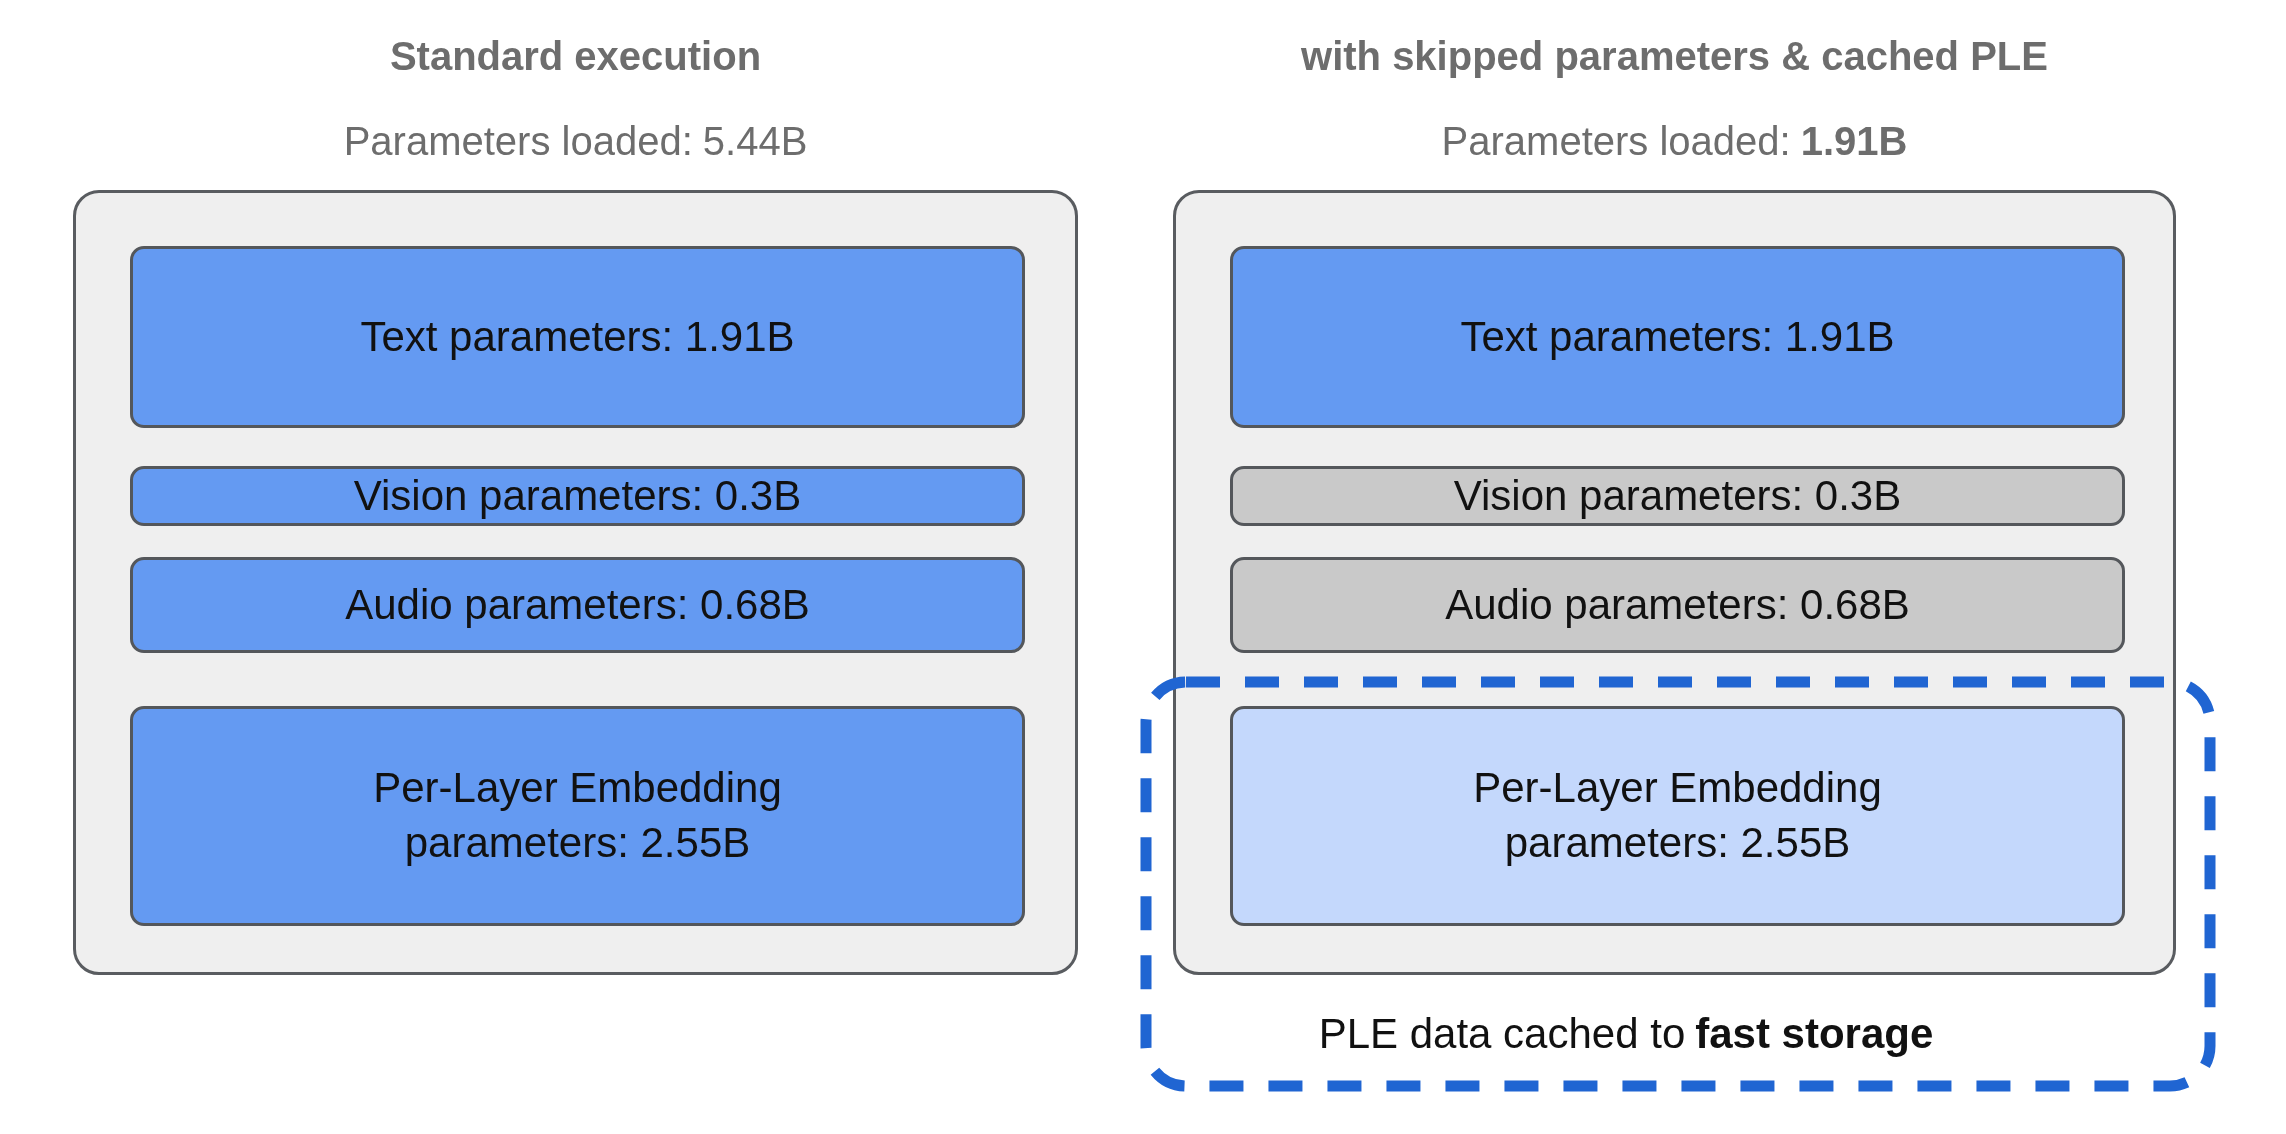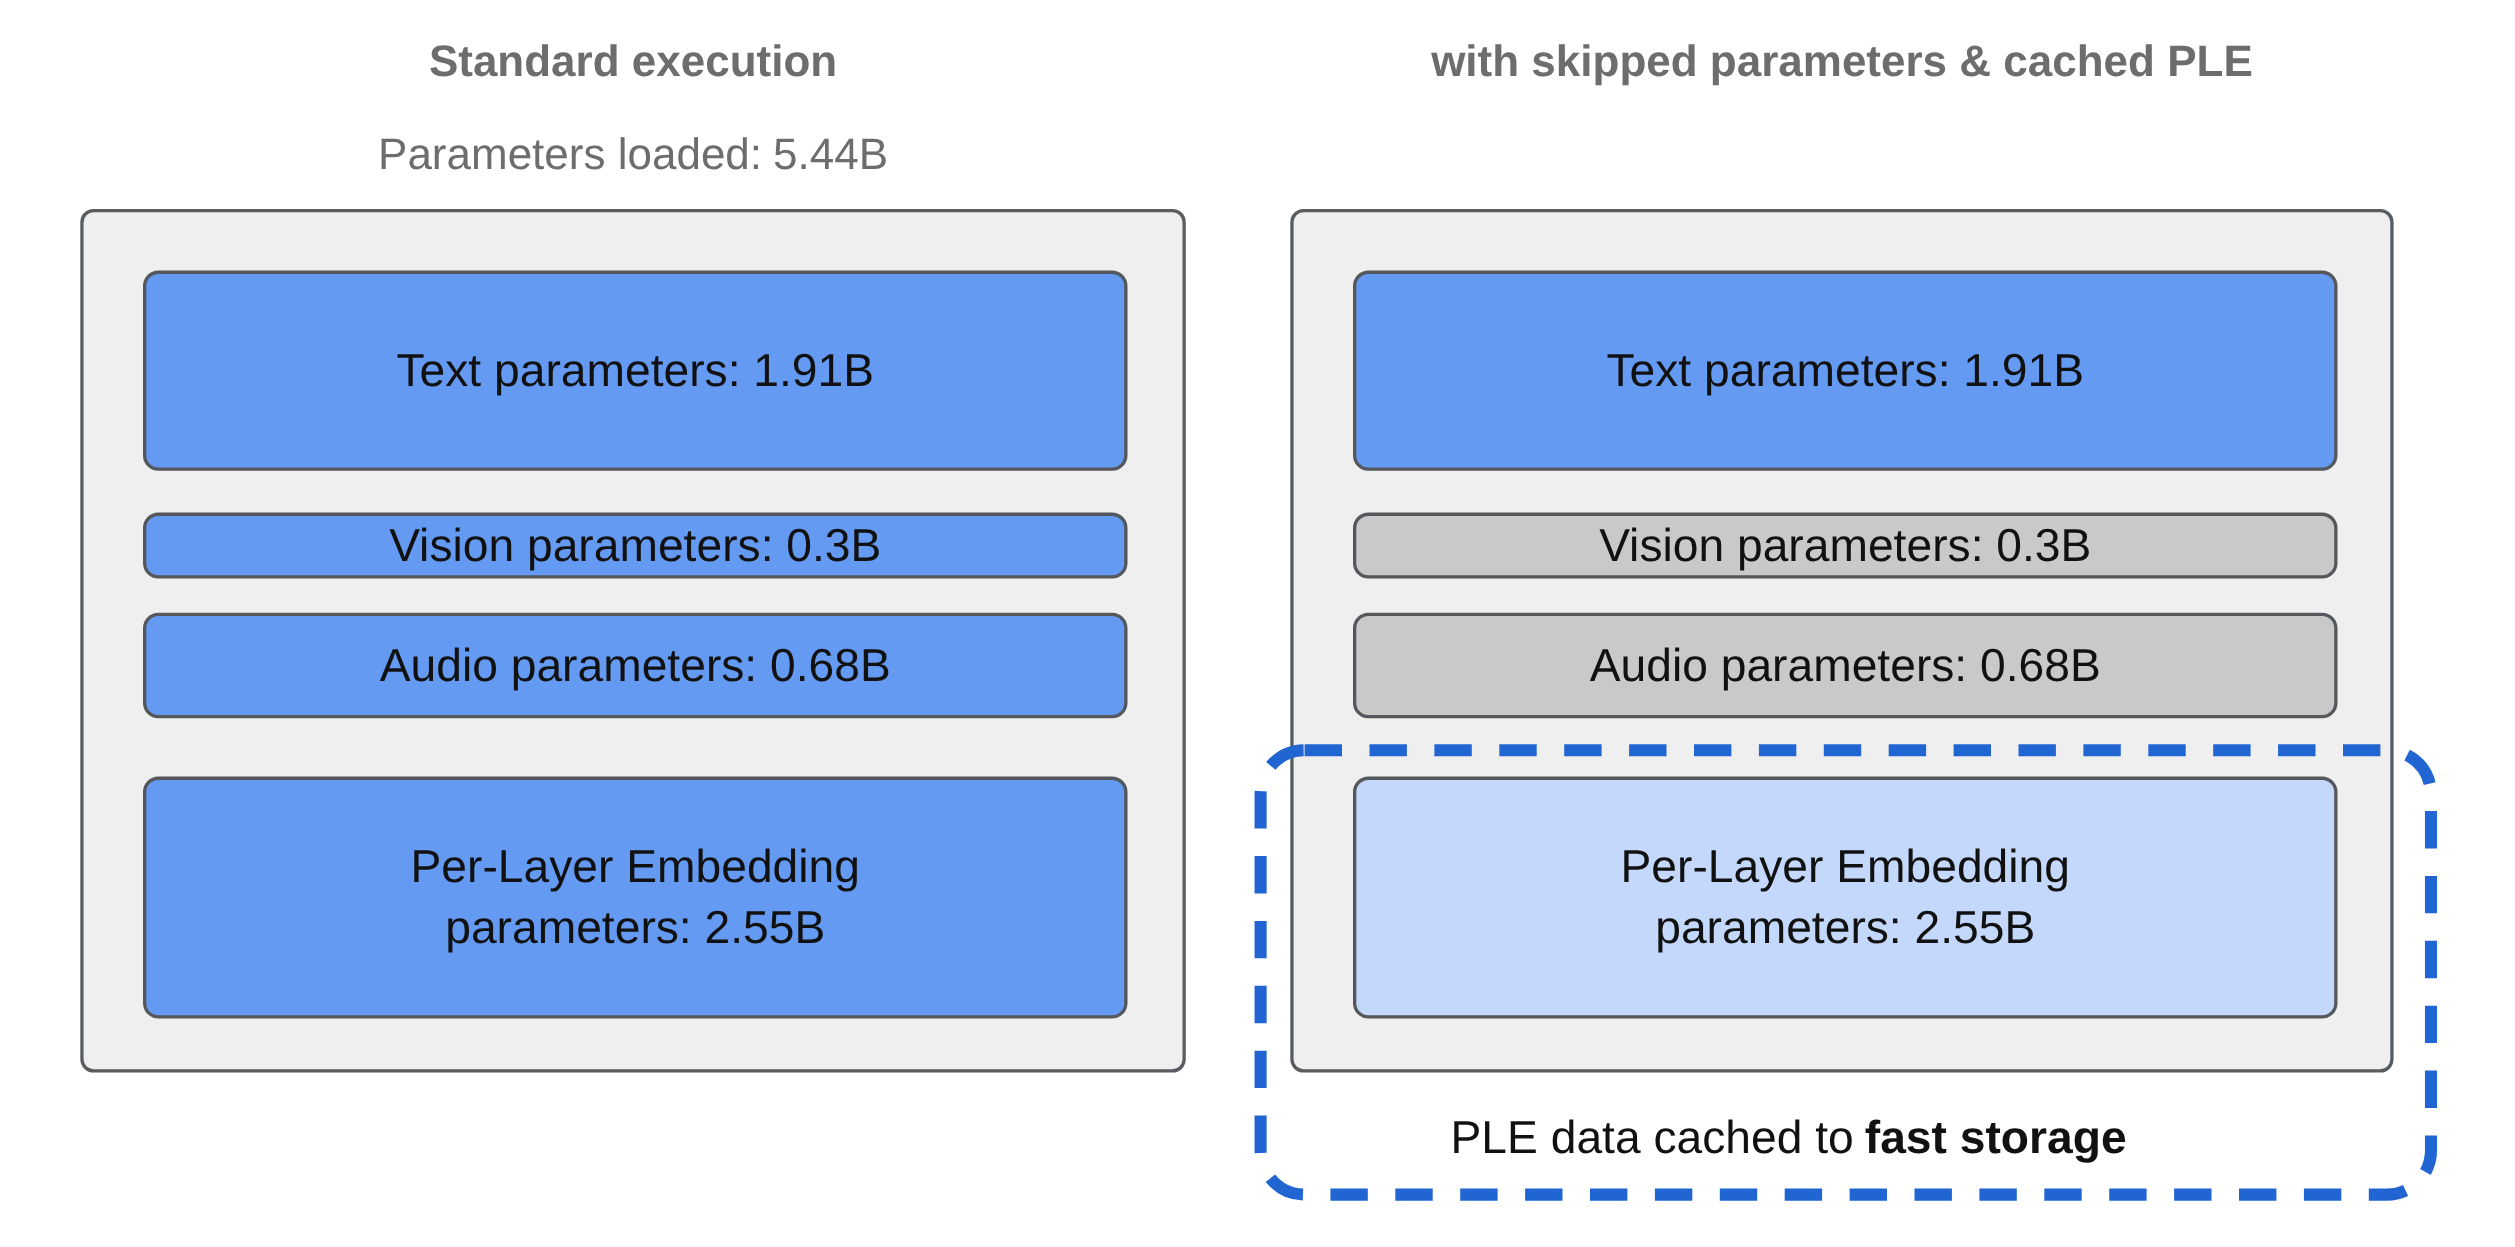--- a/index.html
+++ b/index.html
@@ -18,21 +18,21 @@
   }
   .panel-subtitle{
     position:absolute;top:116px;left:0;right:0;
     text-align:center;font-size:40px;color:#6d6d6d;line-height:50px;
   }
   .panel-subtitle .value{margin-left:10px;}
   .panel-subtitle .value.bold{font-weight:bold;}
 
   .container{
     position:absolute;top:190px;left:0;right:0;height:785px;
-    background:#efefef;border:3px solid #595c60;border-radius:12px;
+    background:#efefef;border:3px solid #595c60;border-radius:26px;
     box-sizing:border-box;
   }
   .box{
     position:absolute;left:54px;width:895px;
     border:3px solid #54575b;border-radius:14px;box-sizing:border-box;
     display:flex;align-items:center;justify-content:center;
   }
   .box.blue{background:#649af2;}
   .box.gray{background:#c9c9c9;}
   .box.lightblue{background:#c4d8fc;}
@@ -74,20 +74,23 @@
       <div class="box-label">Audio parameters: 0.68B</div>
     </div>
     <div class="box blue ple-box">
       <div class="box-label">Per-Layer Embedding parameters: 2.55B</div>
     </div>
   </div>
 </div>
 
 <div class="panel right">
   <div class="panel-title">with skipped parameters &amp; cached PLE</div>
+  <div class="panel-subtitle">
+    <span>Parameters loaded:</span><span class="value bold">1.91B</span>
+  </div>
   <div class="container">
     <div class="box blue text-box">
       <div class="box-label">Text parameters: 1.91B</div>
     </div>
     <div class="box gray vision-box">
       <div class="box-label">Vision parameters: 0.3B</div>
     </div>
     <div class="box gray audio-box">
       <div class="box-label">Audio parameters: 0.68B</div>
     </div>

